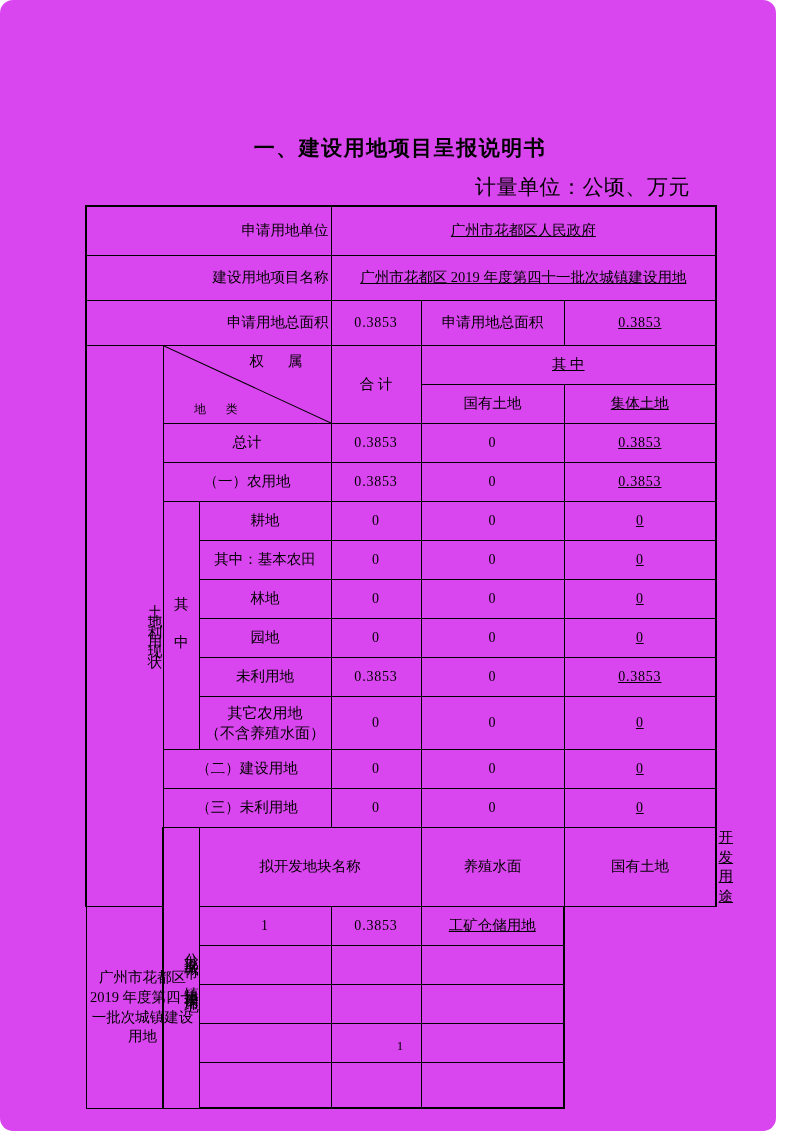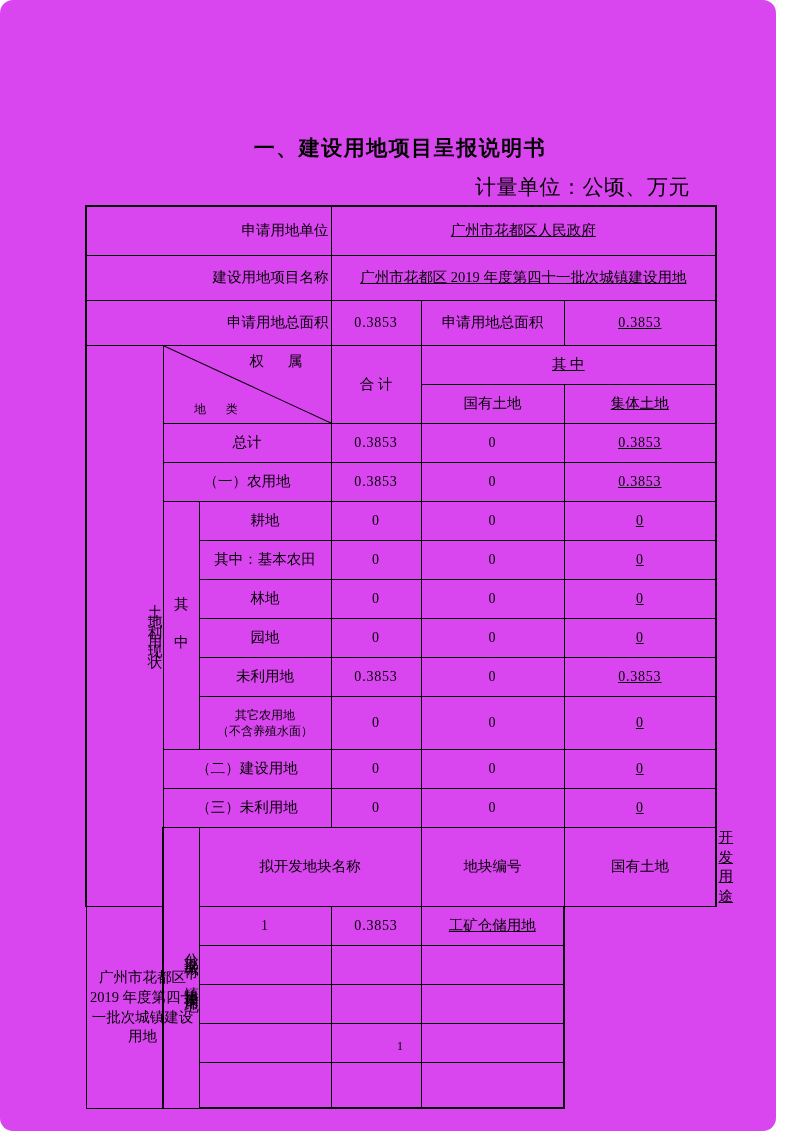--- a/index.html
+++ b/index.html
@@ -135,21 +135,21 @@
   .diag-cell .lbl-bl {
     position: absolute;
     left: 22px;
     bottom: 6px;
     font-size: 12px;
     letter-spacing: 0.7em;
     padding-left: 0.7em;
     text-align: right;
   }
 
-  .two-line { line-height: 1.25; font-size: 12px; }
+  .two-line { line-height: 1.25; font-size: 15px; }
 
   .plotname {
     line-height: 2.6;
     font-size: 14.5px;
   }
 
   
   .page-num {
     position: absolute;
     left: 0;
@@ -289,21 +289,21 @@
         <td class="h38 num">0</td>
         <td class="h38 num">0</td>
         <td class="h38 num outer-r">0</td>
       </tr>
 
       <tr>
         <td class="outer-l" rowspan="6" style="padding:0">
           <span class="vtext-tight">分批次城市/镇建设用地</span>
         </td>
         <td class="h44" colspan="2">拟开发地块名称</td>
-        <td class="h44">地块编号</td>
+        <td class="h44">养殖水面</td>
         <td class="h44">国有土地</td>
         <td class="h44 outer-r">开发用途</td>
       </tr>
 
       <tr>
         <td class="plotname" colspan="2" rowspan="5">广州市花都区 2019 年度第四十一批次城镇建设用地</td>
         <td class="h38 num">1</td>
         <td class="h38 num">0.3853</td>
         <td class="h38 outer-r">工矿仓储用地</td>
       </tr>

